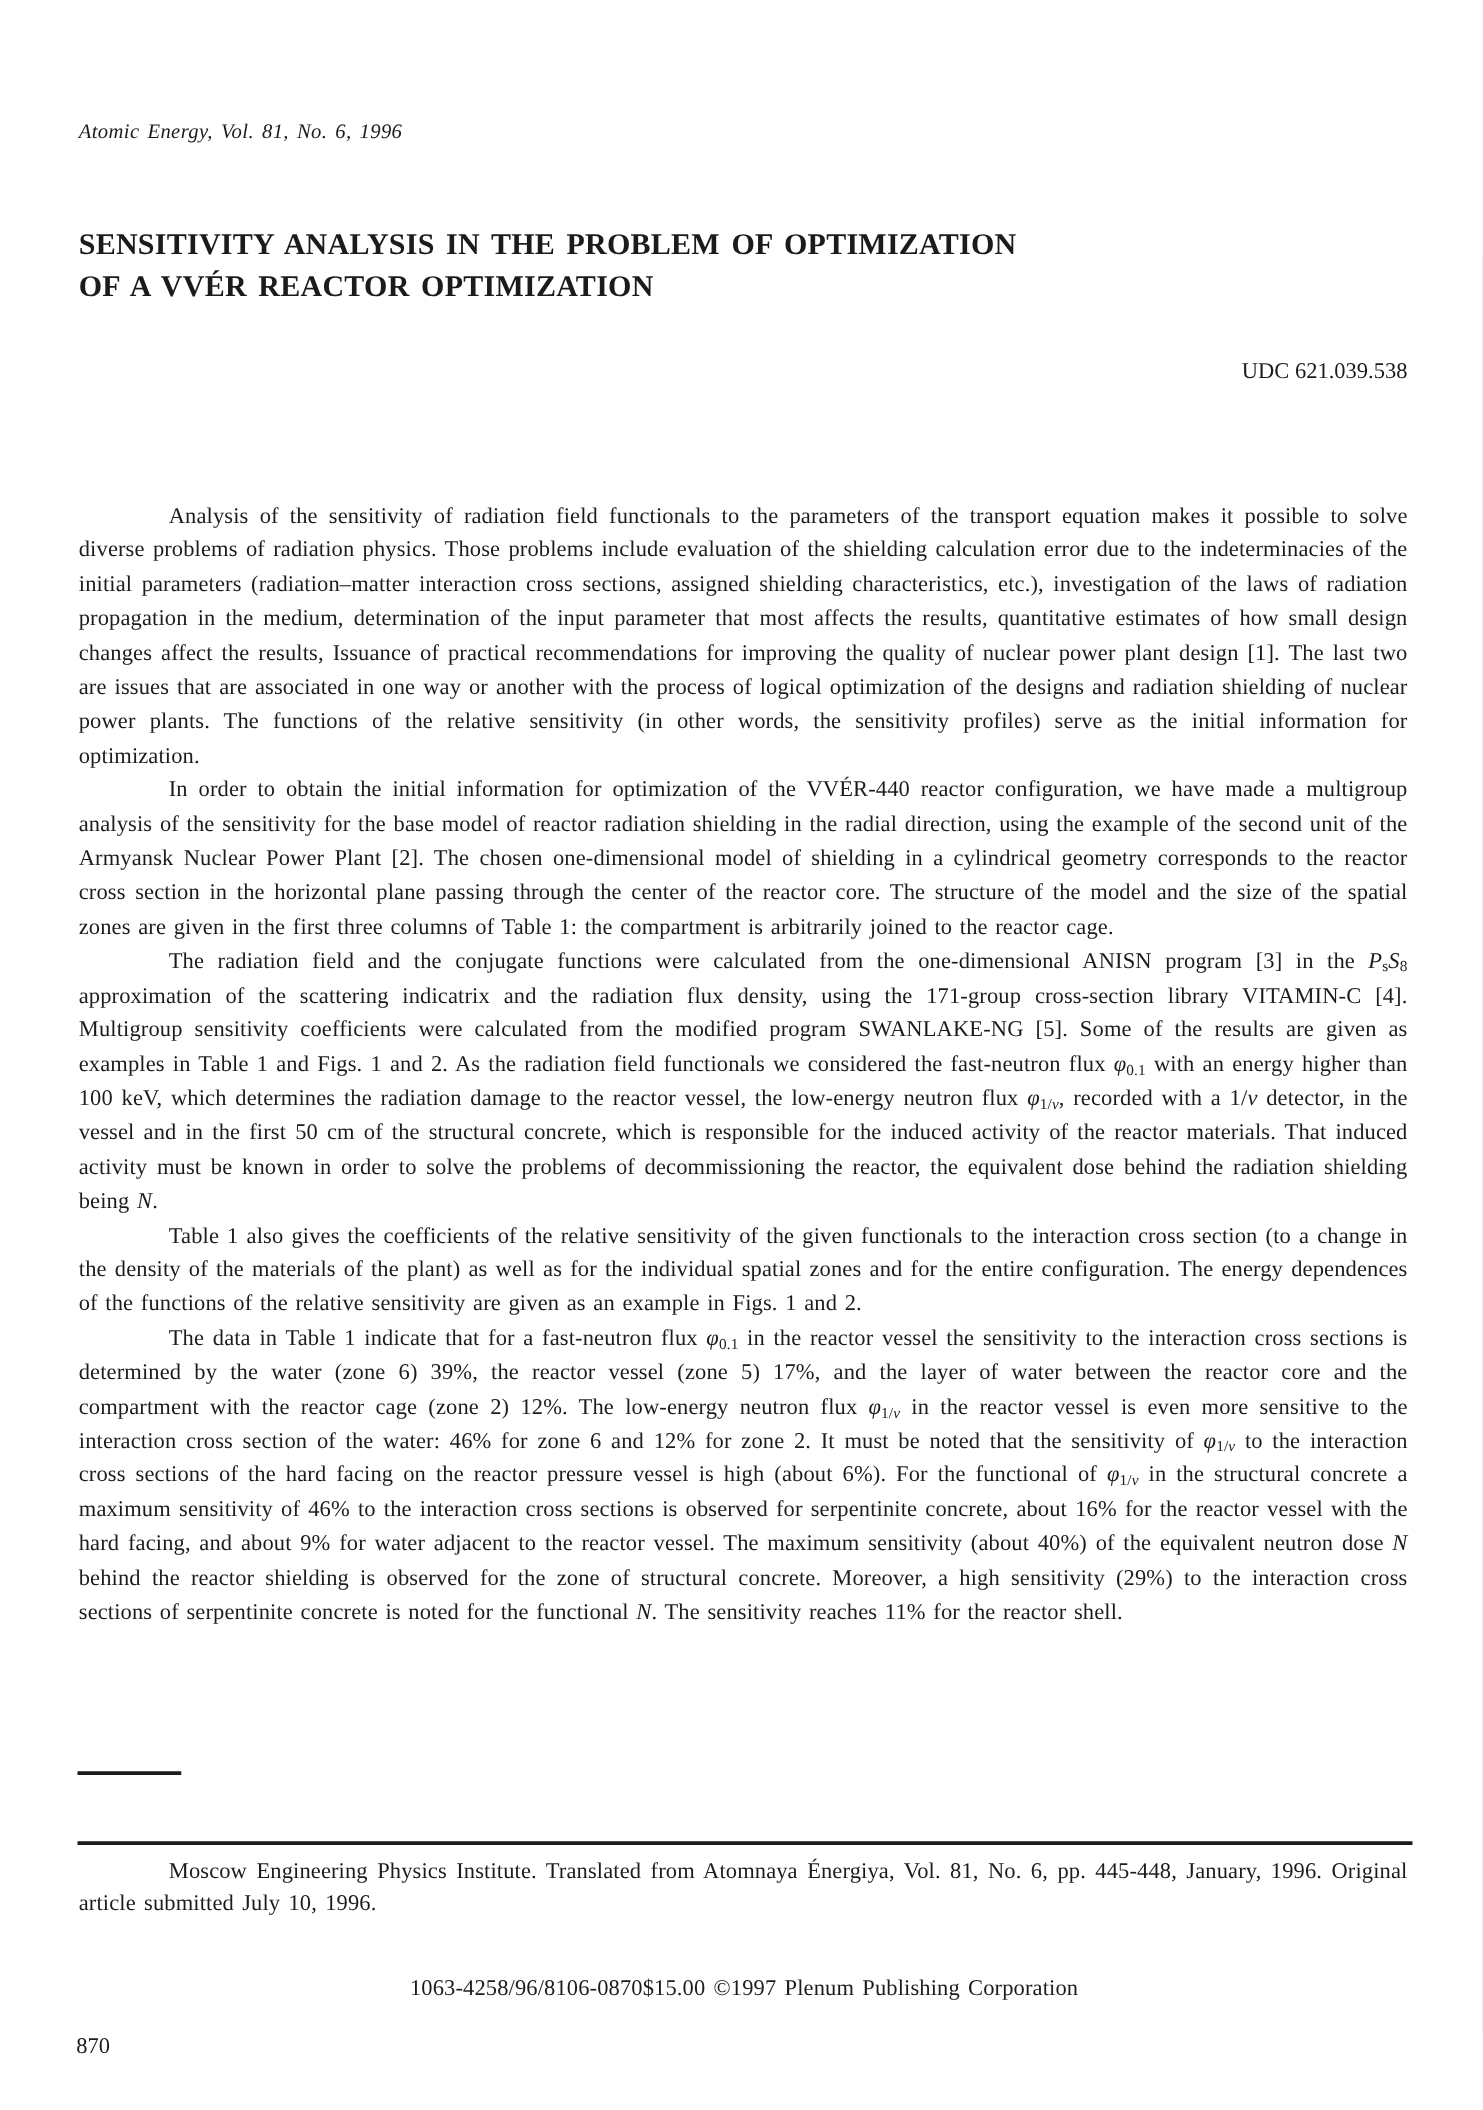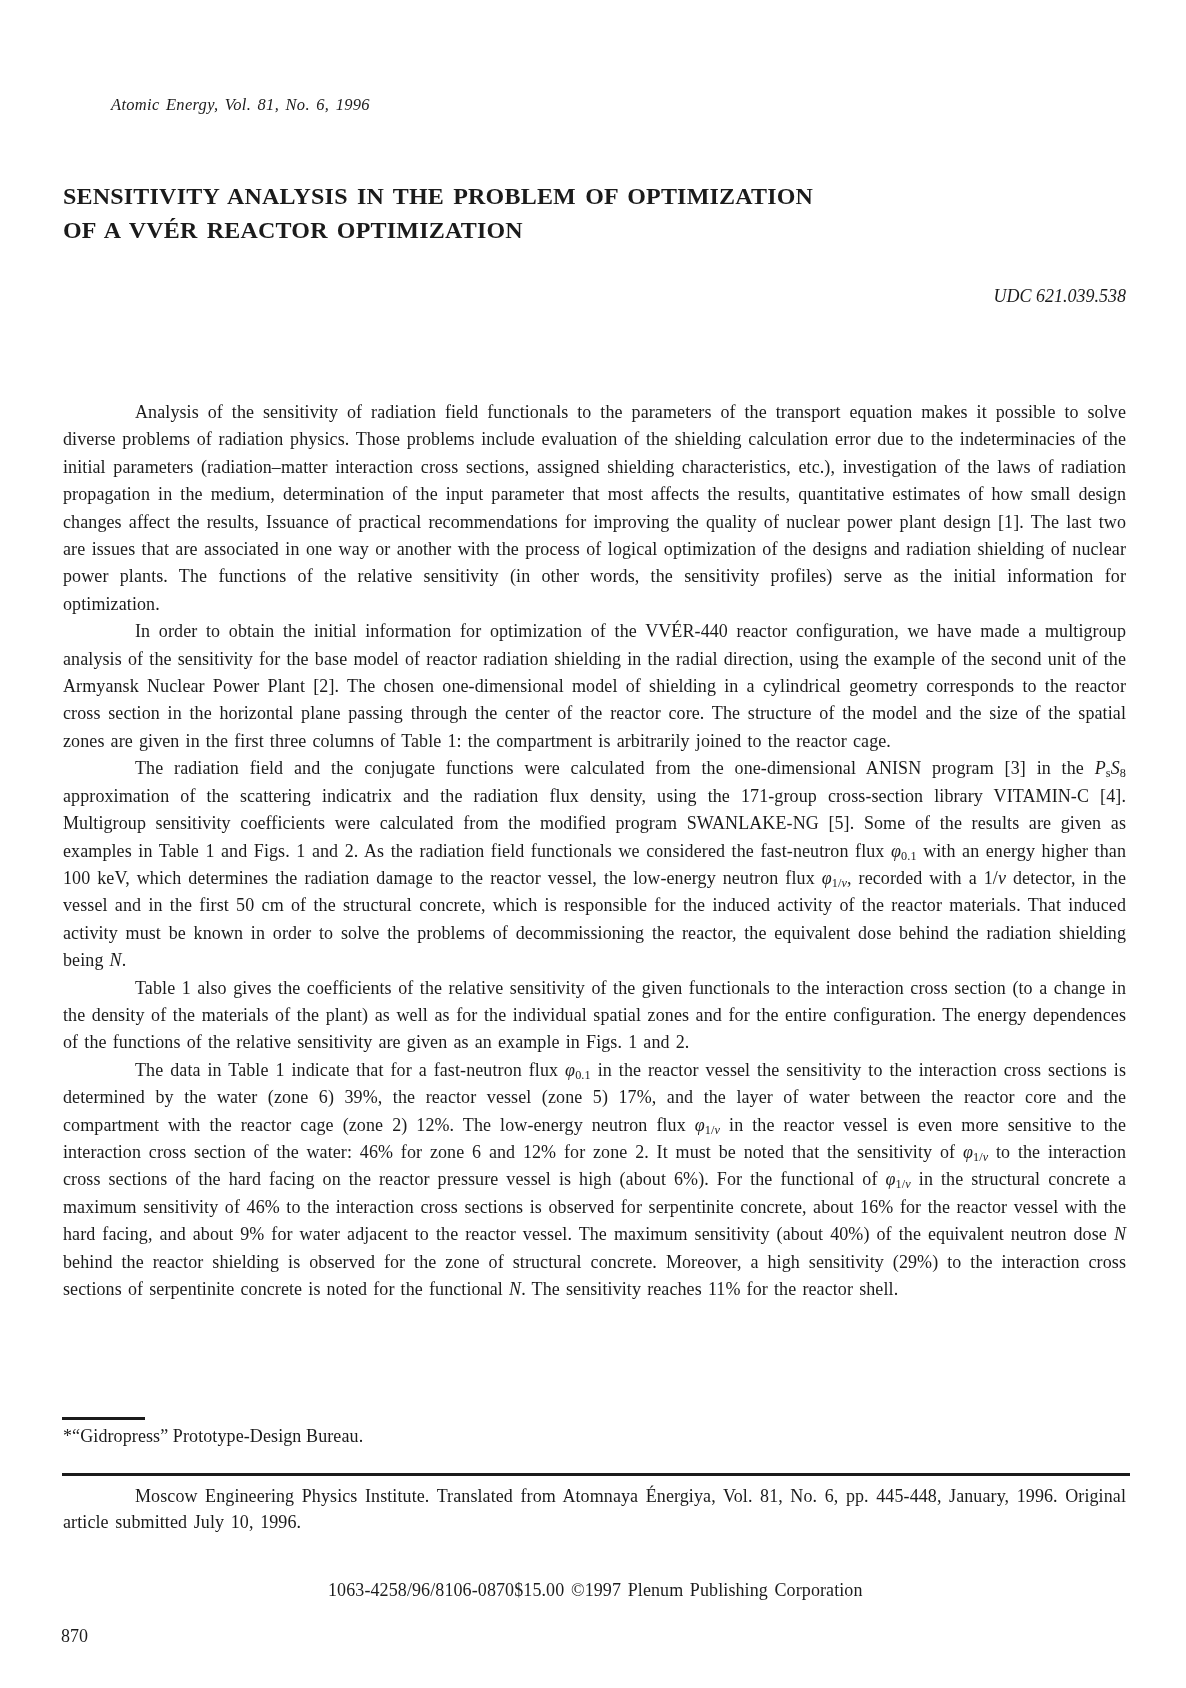--- a/index.html
+++ b/index.html
@@ -18,21 +18,20 @@
     overflow: hidden;
   }
   .journal-line {
     position: absolute;
     left: 63px;
     top: 95px;
     font-style: italic;
     font-size: 16.5px;
     letter-spacing: 0.3px;
     word-spacing: 2px;
-    margin-left: 48px;
   }
   .title-block {
     position: absolute;
     left: 63px;
     top: 179px;
     width: 980px;
     font-weight: bold;
     font-size: 24px;
     line-height: 34px;
     letter-spacing: 0.2px;
@@ -47,21 +46,20 @@
     line-height: 31px;
     letter-spacing: 0.2px;
     word-spacing: 2px;
   }
   .udc {
     position: absolute;
     right: 60px;
     top: 281px;
     font-size: 18px;
     line-height: 31px;
-    font-style: italic;
   }
   .body-text {
     position: absolute;
     left: 63px;
     top: 399px;
     width: 1063px;
     font-size: 18px;
     line-height: 27.4px;
     letter-spacing: 0.1px;
     word-spacing: 1.5px;
@@ -151,21 +149,20 @@
   <div class="body-text">
     <p>Analysis of the sensitivity of radiation field functionals to the parameters of the transport equation makes it possible to solve diverse problems of radiation physics. Those problems include evaluation of the shielding calculation error due to the indeterminacies of the initial parameters (radiation–matter interaction cross sections, assigned shielding characteristics, etc.), investigation of the laws of radiation propagation in the medium, determination of the input parameter that most affects the results, quantitative estimates of how small design changes affect the results, Issuance of practical recommendations for improving the quality of nuclear power plant design [1]. The last two are issues that are associated in one way or another with the process of logical optimization of the designs and radiation shielding of nuclear power plants. The functions of the relative sensitivity (in other words, the sensitivity profiles) serve as the initial information for optimization.</p>
     <p>In order to obtain the initial information for optimization of the VVÉR-440 reactor configuration, we have made a multigroup analysis of the sensitivity for the base model of reactor radiation shielding in the radial direction, using the example of the second unit of the Armyansk Nuclear Power Plant [2]. The chosen one-dimensional model of shielding in a cylindrical geometry corresponds to the reactor cross section in the horizontal plane passing through the center of the reactor core. The structure of the model and the size of the spatial zones are given in the first three columns of Table 1: the compartment is arbitrarily joined to the reactor cage.</p>
     <p>The radiation field and the conjugate functions were calculated from the one-dimensional ANISN program [3] in the <i>P</i><sub>s</sub><i>S</i><sub>8</sub> approximation of the scattering indicatrix and the radiation flux density, using the 171-group cross-section library VITAMIN-C [4]. Multigroup sensitivity coefficients were calculated from the modified program SWANLAKE-NG [5]. Some of the results are given as examples in Table 1 and Figs. 1 and 2. As the radiation field functionals we considered the fast-neutron flux <i>φ</i><sub>0.1</sub> with an energy higher than 100 keV, which determines the radiation damage to the reactor vessel, the low-energy neutron flux <i>φ</i><sub>1/<i>ν</i></sub>, recorded with a 1/<i>ν</i> detector, in the vessel and in the first 50 cm of the structural concrete, which is responsible for the induced activity of the reactor materials. That induced activity must be known in order to solve the problems of decommissioning the reactor, the equivalent dose behind the radiation shielding being <i>N</i>.</p>
     <p>Table 1 also gives the coefficients of the relative sensitivity of the given functionals to the interaction cross section (to a change in the density of the materials of the plant) as well as for the individual spatial zones and for the entire configuration. The energy dependences of the functions of the relative sensitivity are given as an example in Figs. 1 and 2.</p>
     <p>The data in Table 1 indicate that for a fast-neutron flux <i>φ</i><sub>0.1</sub> in the reactor vessel the sensitivity to the interaction cross sections is determined by the water (zone 6) 39%, the reactor vessel (zone 5) 17%, and the layer of water between the reactor core and the compartment with the reactor cage (zone 2) 12%. The low-energy neutron flux <i>φ</i><sub>1/<i>ν</i></sub> in the reactor vessel is even more sensitive to the interaction cross section of the water: 46% for zone 6 and 12% for zone 2. It must be noted that the sensitivity of <i>φ</i><sub>1/<i>ν</i></sub> to the interaction cross sections of the hard facing on the reactor pressure vessel is high (about 6%). For the functional of <i>φ</i><sub>1/<i>ν</i></sub> in the structural concrete a maximum sensitivity of 46% to the interaction cross sections is observed for serpentinite concrete, about 16% for the reactor vessel with the hard facing, and about 9% for water adjacent to the reactor vessel. The maximum sensitivity (about 40%) of the equivalent neutron dose <i>N</i> behind the reactor shielding is observed for the zone of structural concrete. Moreover, a high sensitivity (29%) to the interaction cross sections of serpentinite concrete is noted for the functional <i>N</i>. The sensitivity reaches 11% for the reactor shell.</p>
   </div>
 
   <div class="fn-rule"></div>
 
-  <div class="footnote">*“Gidropress” Prototype-Design Bureau.</div>
 
   <div class="long-rule"></div>
 
   <p class="institute">Moscow Engineering Physics Institute. Translated from Atomnaya Énergiya, Vol. 81, No. 6, pp. 445-448, January, 1996. Original article submitted July 10, 1996.</p>
 
   <div class="page-num">870</div>
 
   <div class="copyright">1063-4258/96/8106-0870$15.00 ©1997 Plenum Publishing Corporation</div>
 
 </div>

